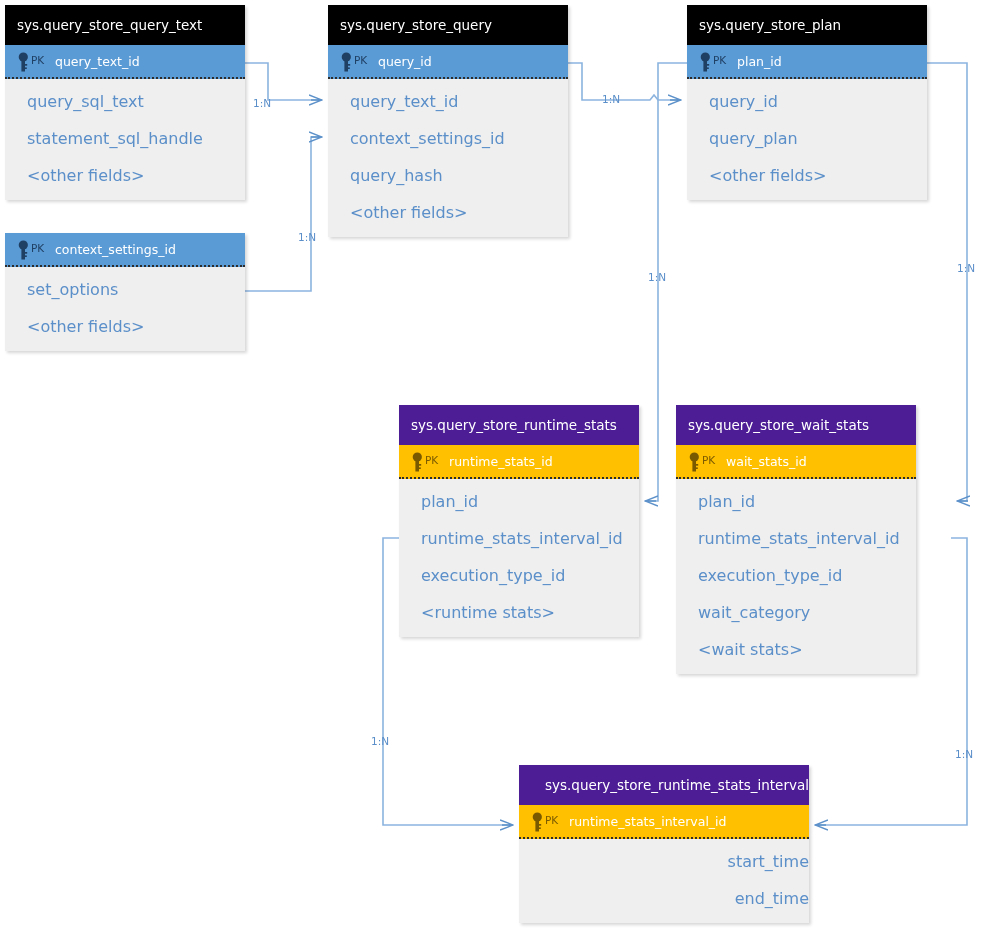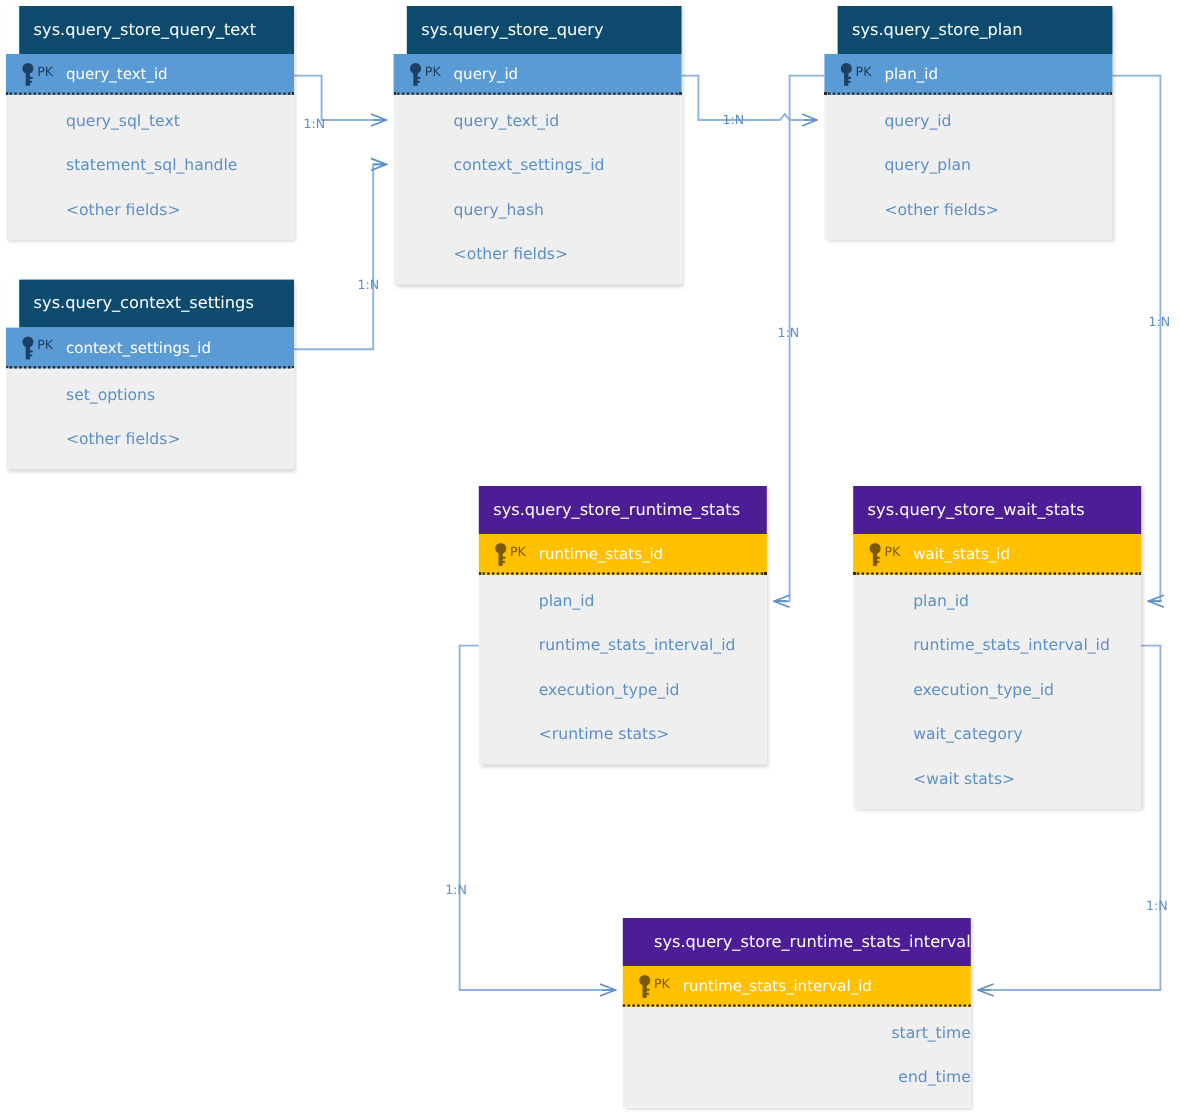--- a/index.html
+++ b/index.html
@@ -18,44 +18,44 @@
           box-shadow:2px 2px 3px rgba(0,0,0,0.16);}
   .ent-title{box-sizing:border-box;height:40px;line-height:40px;
              padding-left:12px;color:#ffffff;font-size:13.5px;
              white-space:nowrap;overflow:hidden;}
   .ent-pk{box-sizing:border-box;height:34px;position:relative;
           border-bottom:2px dotted #2c2c2c;}
   .ent-body{box-sizing:border-box;background:#efefef;padding-top:4px;
             padding-bottom:6px;}
 
   
-  .v-blue .ent-title{background:#0c4a6e;margin-left:11px;}
+  .v-blue .ent-title{background:#000000;}
   .v-blue .ent-pk{background:#5b9bd5;}
   
   .v-orange .ent-title{background:#4c1d95;}
   .v-orange .ent-pk{background:#ffc000;}
 
   .pk-key{position:absolute;left:12px;top:7px;width:13px;height:20px;}
   .pk-tag{position:absolute;left:26px;top:9px;font-size:10.5px;}
   .v-blue .pk-tag{color:#1f3f63;}
   .v-orange .pk-tag{color:#7a5a00;}
 
   .pk-name{position:absolute;left:50px;top:9px;font-size:12.5px;
            color:#ffffff;white-space:nowrap;}
 
-  .fld{height:37px;line-height:37px;padding-left:50px;font-size:13px;
+  .fld{height:37px;line-height:37px;padding-left:22px;font-size:16px;
        color:#5b8fc9;white-space:nowrap;}
 
   
   #e-query-text      {left:5px;  top:5px;   width:240px;}
   #e-ctx-settings    {left:5px;  top:233px; width:240px;}
   #e-query           {left:328px;top:5px;   width:240px;}
   #e-plan            {left:687px;top:5px;   width:240px;}
   #e-runtime-stats   {left:399px;top:405px; width:240px;}
-  #e-wait-stats      {left:711px;top:405px; width:240px;}
+  #e-wait-stats      {left:676px;top:405px; width:240px;}
   #e-rs-interval     {left:519px;top:765px; width:290px;text-align:right;}
 </style>
 </head>
 <body>
 
 <div id="canvas">
 
   <svg id="wires" viewBox="0 0 983 933" width="983" height="933">
     <defs>
       <marker id="crow" markerWidth="14" markerHeight="12" refX="13" refY="6" orient="auto" markerUnits="userSpaceOnUse">
@@ -113,21 +113,20 @@
           <span class="pk-tag">PK</span>
           <span class="pk-name">query_text_id</span>
         </div>
         <div class="ent-body">
           <div class="fld">query_sql_text</div>
           <div class="fld">statement_sql_handle</div>
           <div class="fld">&lt;other fields&gt;</div>
         </div>
       </div>
       <div id="e-ctx-settings" class="entity v-blue">
-        <div class="ent-title">sys.query_context_settings</div>
         <div class="ent-pk">
           <svg class="pk-key" viewBox="0 0 13 20" width="13" height="20">
             <circle cx="6.3" cy="5" r="4.6" fill="#1f3f63"></circle>
             <rect x="4.4" y="8" width="3.6" height="11.5" fill="#1f3f63"></rect>
             <rect x="7.6" y="12" width="2.6" height="1.7" fill="#1f3f63"></rect>
             <rect x="7.6" y="15.4" width="2.2" height="1.6" fill="#1f3f63"></rect>
           </svg>
           <span class="pk-tag">PK</span>
           <span class="pk-name">context_settings_id</span>
         </div>

